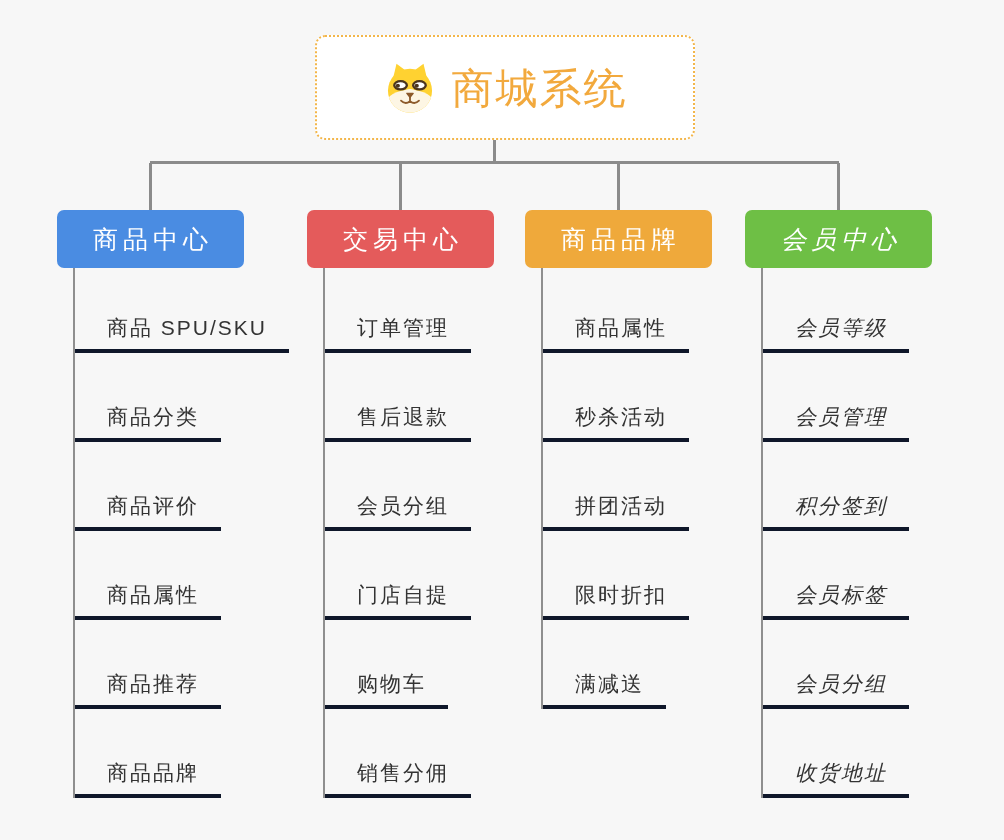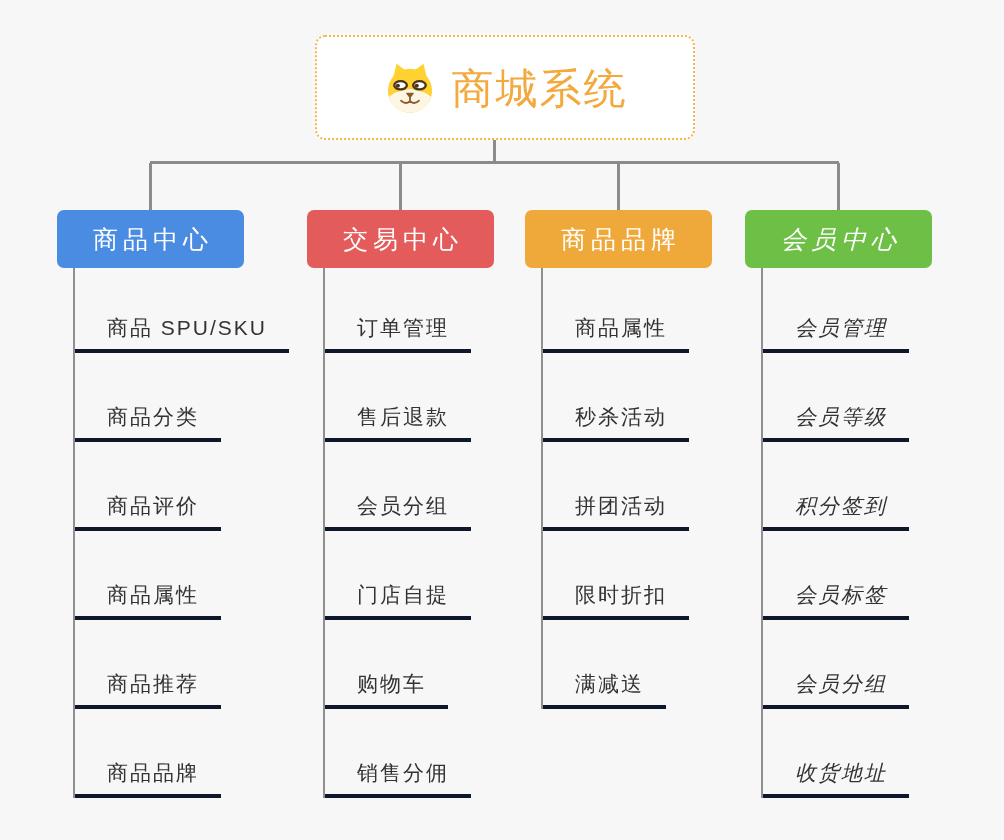--- a/index.html
+++ b/index.html
@@ -176,26 +176,26 @@
         </div>
         <div class="child">
           <span>满减送</span>
         </div>
       </div>
   </div>
   <div class="branch-col col-3">
     <div class="branch-header" style="background: rgb(110, 191, 69);">会员中心</div>
     <div class="children">
         <div class="child">
+          <span>会员等级</span>
+        </div>
+        <div class="child">
           <span>会员管理</span>
         </div>
         <div class="child">
-          <span>会员等级</span>
-        </div>
-        <div class="child">
           <span>积分签到</span>
         </div>
         <div class="child">
           <span>会员标签</span>
         </div>
         <div class="child">
           <span>会员分组</span>
         </div>
         <div class="child">
           <span>收货地址</span>

